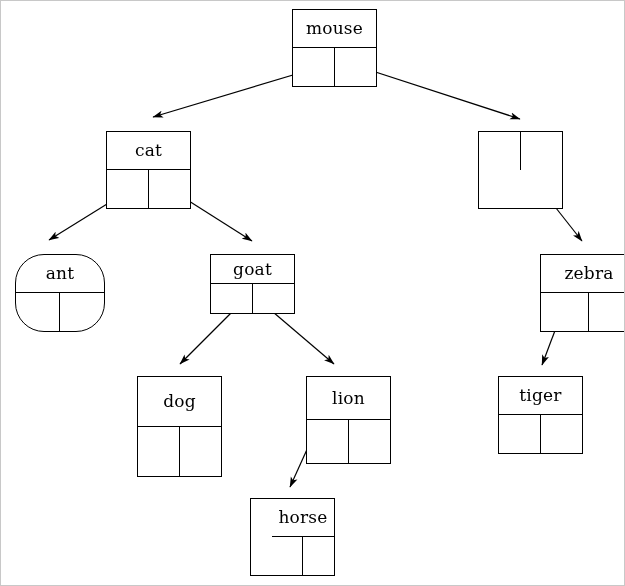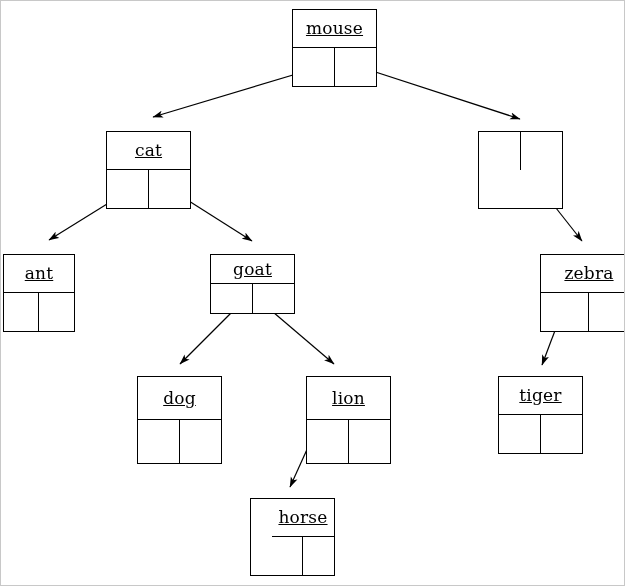--- a/index.html
+++ b/index.html
@@ -23,21 +23,20 @@
     top: 0;
     width: 625px;
     height: 586px;
     pointer-events: none;
   }
   .node {
     position: absolute;
     box-sizing: border-box;
     border: 1.4px solid #000000;
     background: #ffffff;
-    text-decoration: underline;
   }
   .node-label {
     box-sizing: border-box;
     width: 100%;
     height: 50%;
     border-bottom: 1.4px solid #000000;
     display: flex;
     align-items: center;
     justify-content: center;
     font-size: 17px;
@@ -98,42 +97,42 @@
           <div class="ptr-cell left"></div>
           <div class="ptr-cell right"></div>
         </div>
       </div>
       <div class="node" style="left: 477px; top: 130px; width: 85px; height: 78px;">
         <div class="node-ptrs">
           <div class="ptr-cell left"></div>
           <div class="ptr-cell right"></div>
         </div>
       </div>
-      <div class="node" style="left: 2px; top: 253px; width: 72px; height: 78px;">
+      <div class="node" style="left: 14px; top: 253px; width: 90px; height: 78px; border-radius: 29px;">
         <div class="node-label">ant</div>
         <div class="node-ptrs">
           <div class="ptr-cell left"></div>
           <div class="ptr-cell right"></div>
         </div>
       </div>
       <div class="node" style="left: 209px; top: 253px; width: 85px; height: 60px;">
         <div class="node-label">goat</div>
         <div class="node-ptrs">
           <div class="ptr-cell left"></div>
           <div class="ptr-cell right"></div>
         </div>
       </div>
       <div class="node" style="left: 539px; top: 253px; width: 98px; height: 78px;">
         <div class="node-label">zebra</div>
         <div class="node-ptrs">
           <div class="ptr-cell left"></div>
           <div class="ptr-cell right"></div>
         </div>
       </div>
-      <div class="node" style="left: 136px; top: 375px; width: 85px; height: 88px;">
+      <div class="node" style="left: 136px; top: 375px; width: 85px; height: 101px;">
         <div class="node-label">dog</div>
         <div class="node-ptrs">
           <div class="ptr-cell left"></div>
           <div class="ptr-cell right"></div>
         </div>
       </div>
       <div class="node" style="left: 305px; top: 375px; width: 85px; height: 88px;">
         <div class="node-label">lion</div>
         <div class="node-ptrs">
           <div class="ptr-cell left"></div>

